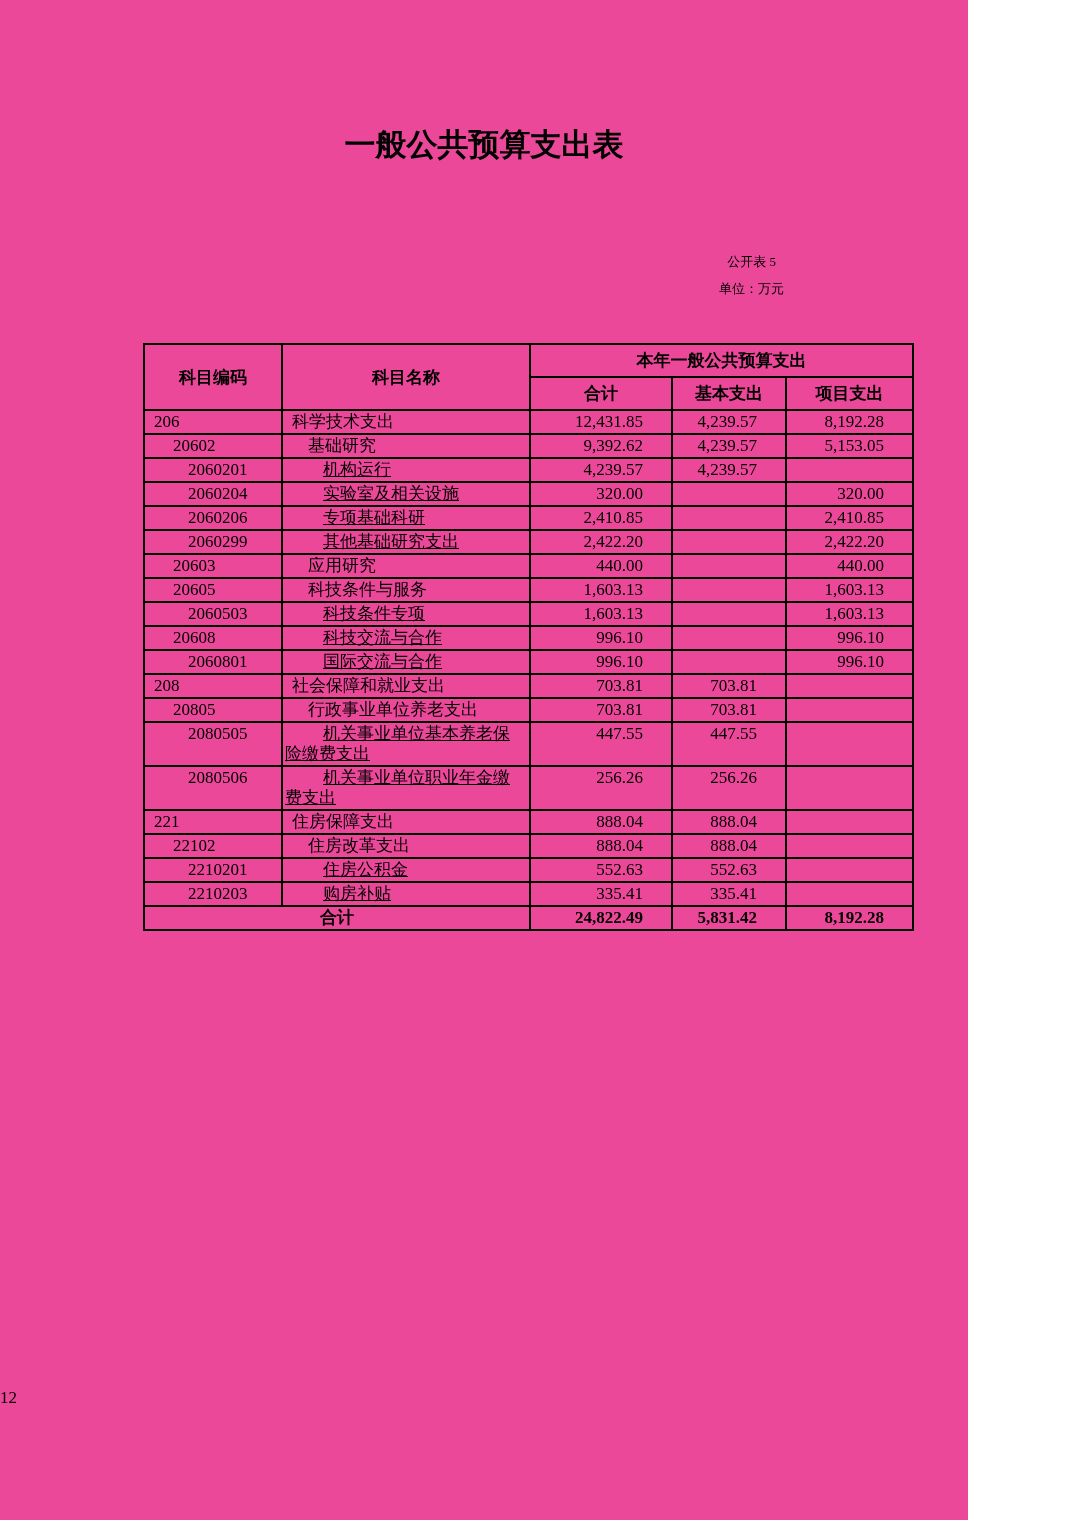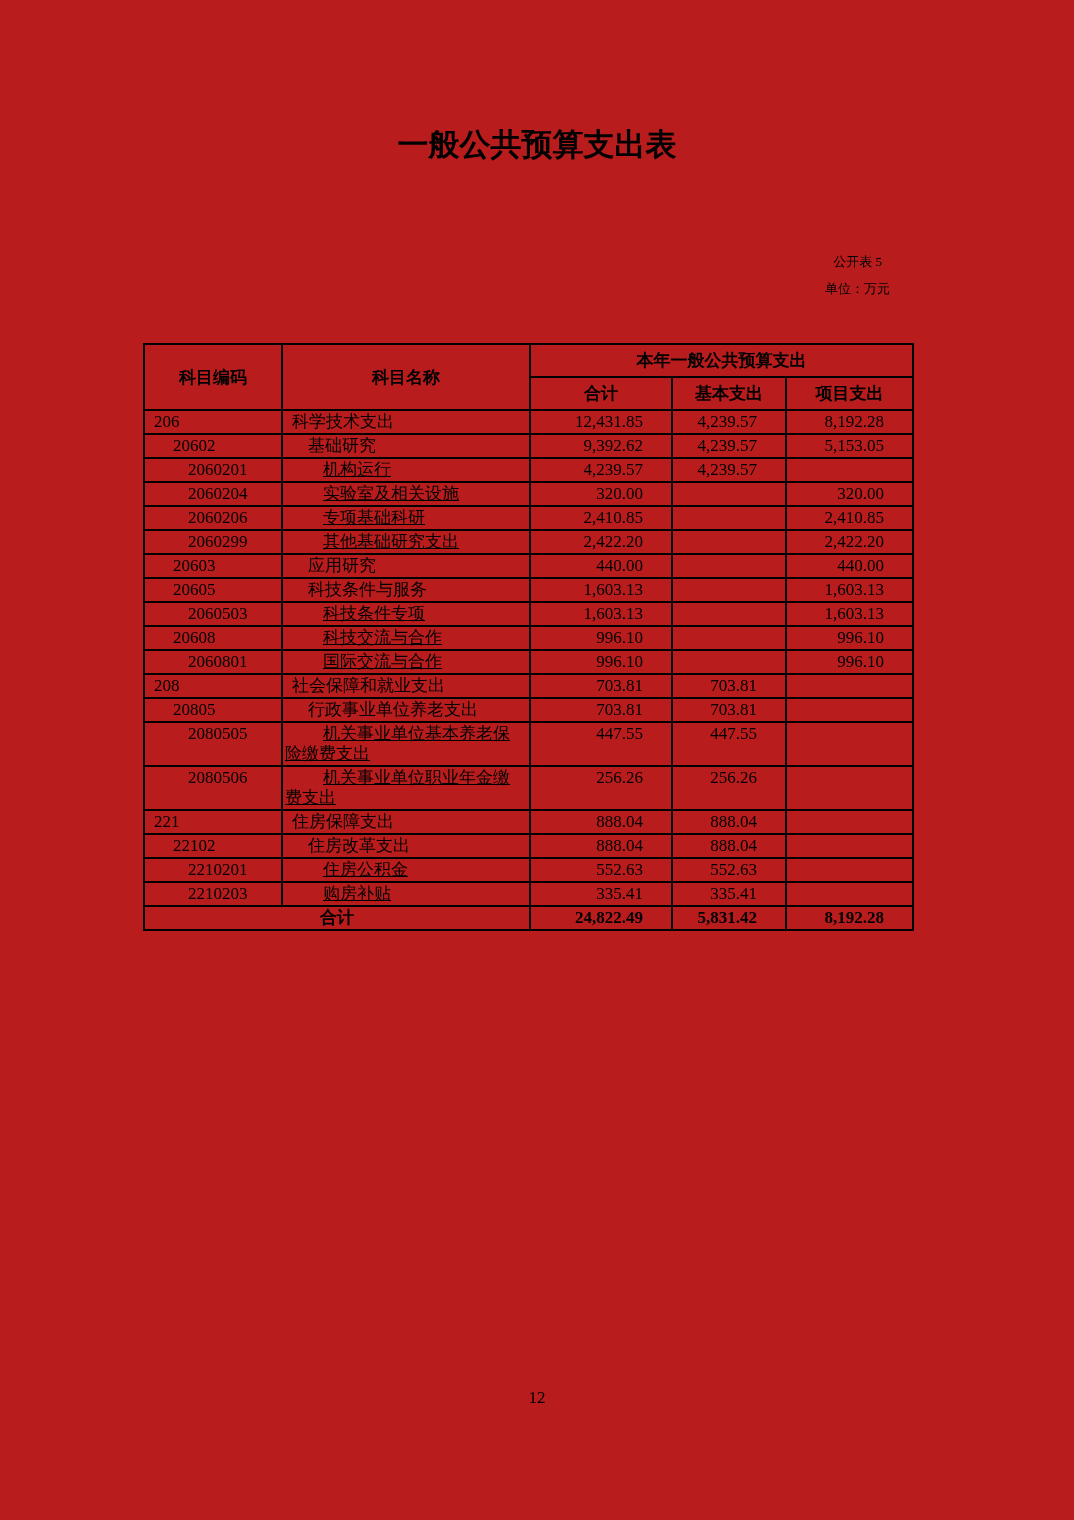--- a/index.html
+++ b/index.html
@@ -1,21 +1,21 @@
 <!DOCTYPE html>
 <html><head>
 <meta charset="utf-8">
 <style>
   * { box-sizing: border-box; }
   html, body { margin: 0; padding: 0; background: #ffffff; }
   .page {
     position: relative;
-    width: 1074px;
+    width: 968px;
     height: 1520px;
-    background: #b91c1c;
+    background: #ec4899;
     color: #000000;
     font-family: "Liberation Serif", "DejaVu Serif", serif;
     overflow: hidden;
   }
   .doc-title {
     position: absolute;
     top: 126px; left: 0; width: 100%;
     margin: 0;
     text-align: center;
     font-family: "Liberation Sans", "DejaVu Sans", sans-serif;
@@ -75,21 +75,21 @@
   }
   tr.total-row td { font-weight: 700; }
   td.total-label {
     text-align: center;
     padding-left: 0;
     padding-right: 0;
   }
   .page-footer {
     position: absolute;
     top: 1388px; left: 0; width: 100%;
-    text-align: center;
+    text-align: left;
     font-size: 17px;
   }
 </style>
 </head>
 <body>
 
 <div class="page">
 
   <h1 class="doc-title">一般公共预算支出表</h1>
 

